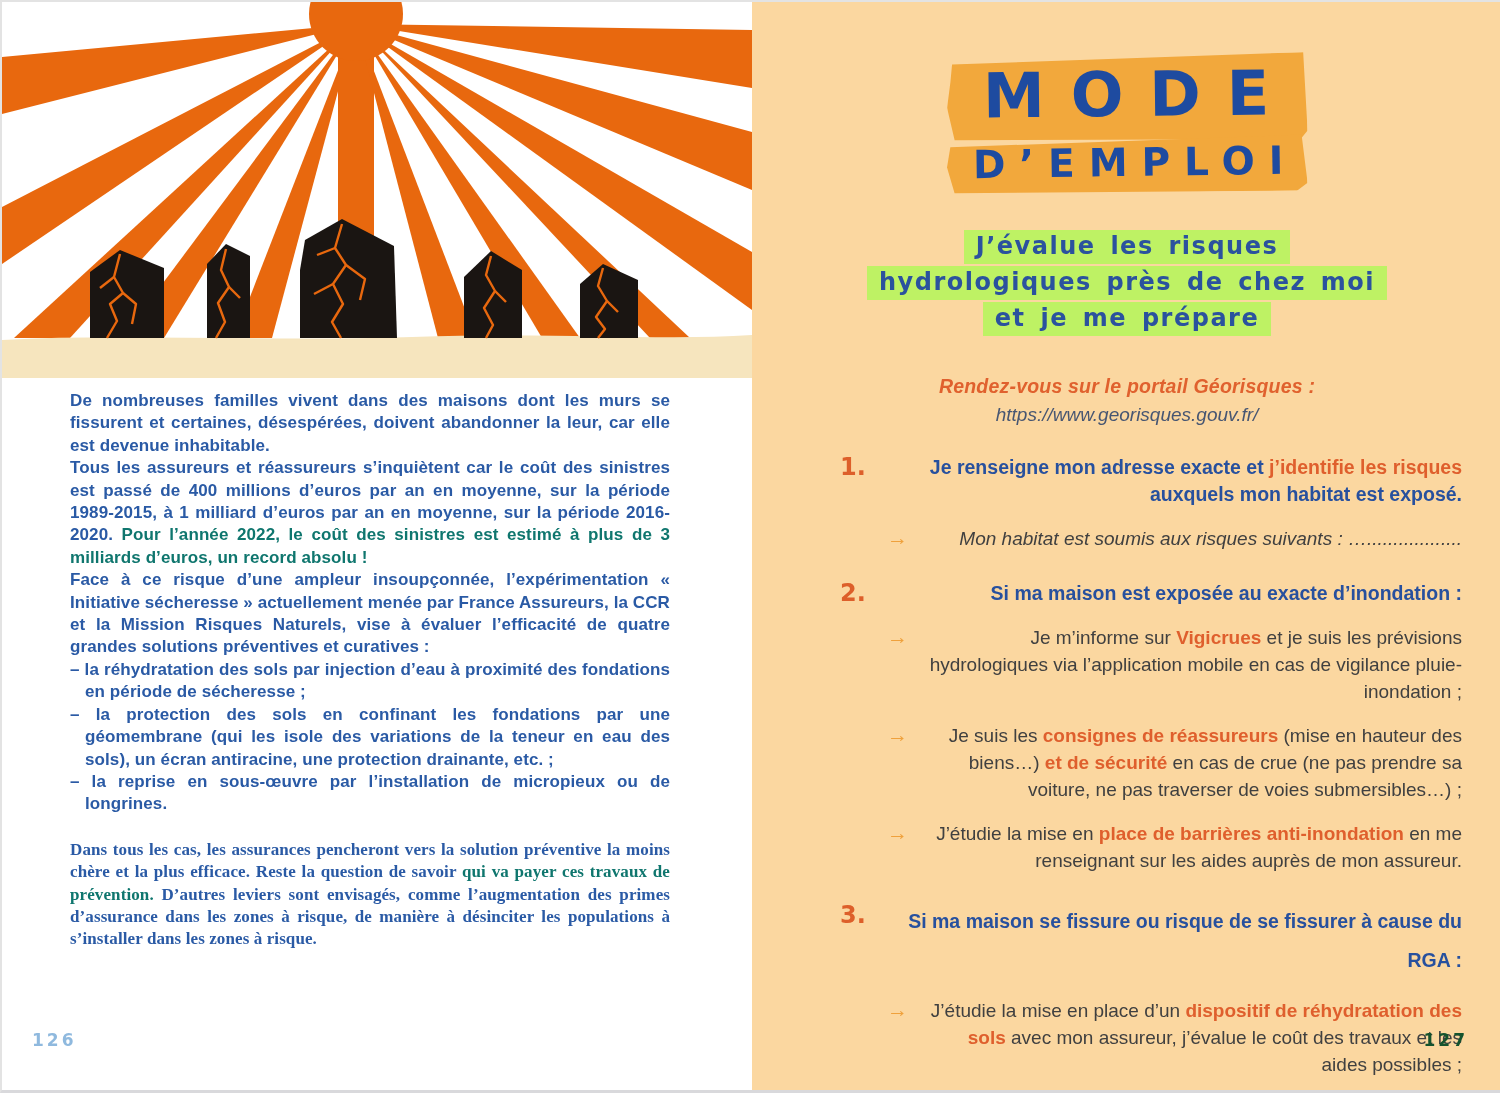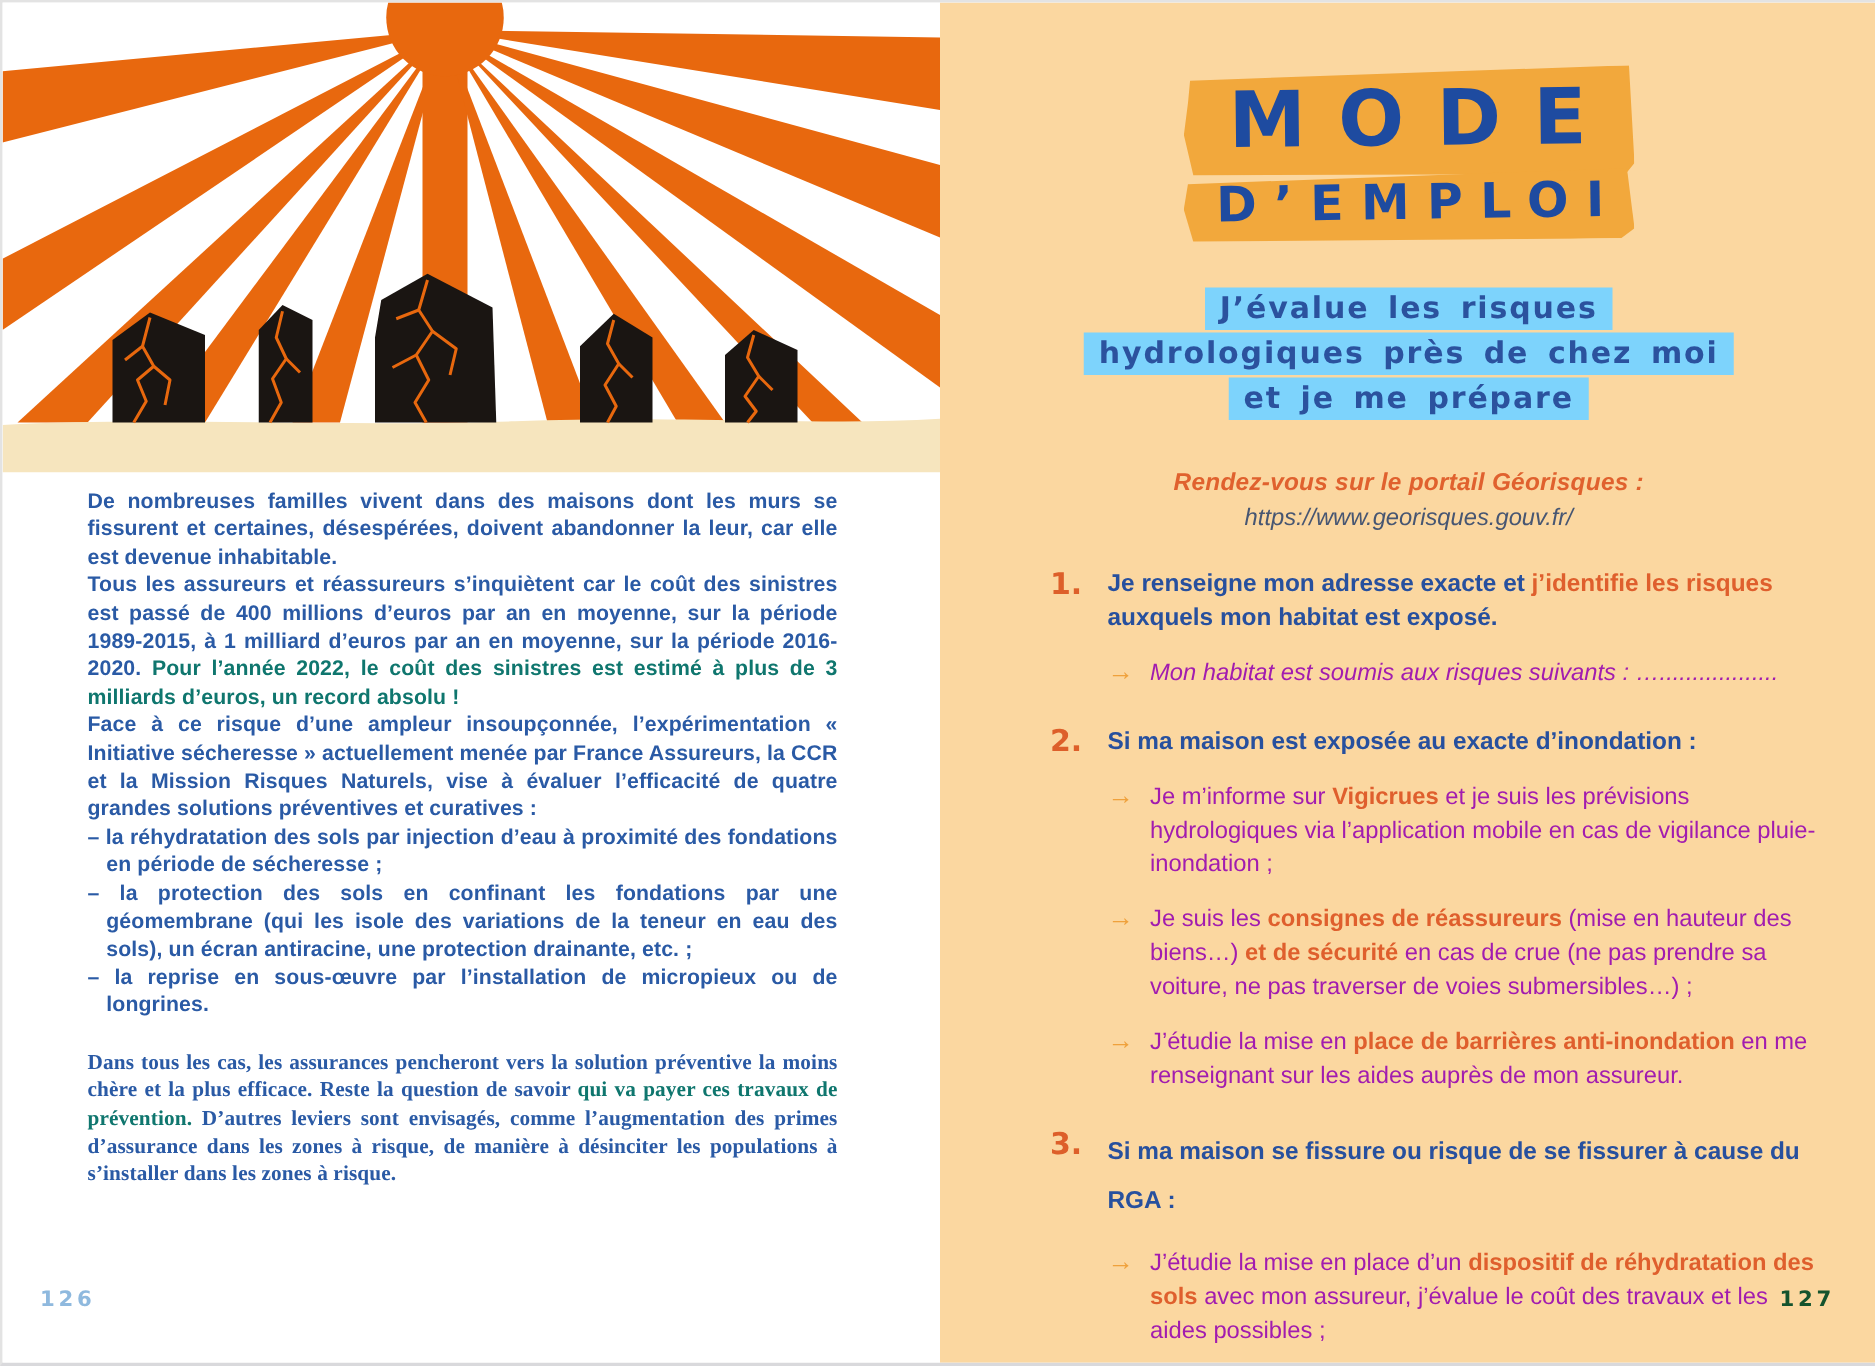--- a/index.html
+++ b/index.html
@@ -17,21 +17,21 @@
     font-size:17px;line-height:22.4px;font-weight:700;color:#2a5aa5;
     text-align:justify;letter-spacing:0.1px;
   }
   .left-text p{margin:0;}
   .left-text p.gap{margin-top:23px;font-family:Liberation Serif, serif;}
   .left-text p.dash{padding-left:15px;text-indent:-15px;}
   .run.c-blue{color:#2a5aa5;}
   .run.c-orange{color:#0f766e;}
   .run.c-title{color:#27509e;}
   .run.c-red{color:#df5f2d;}
-  .run.c-body{color:#a21caf;}
+  .run.c-body{color:#404040;}
   .run.b{font-weight:700;}
   .run.i{}
   .pagenum-left{
     position:absolute;left:30px;top:1028px;color:#8fb9de;
     font-weight:700;font-size:17px;letter-spacing:3px;font-family:"DejaVu Sans",sans-serif;text-align:center;
   }
   
   .page-right{
     position:absolute;left:750px;top:0;width:750px;height:1093px;
     background:#fbd7a0;box-sizing:border-box;
@@ -46,35 +46,35 @@
     transform:rotate(-0.6deg);
     clip-path:polygon(1.5% 10%,99% 0%,100% 90%,98% 100%,2% 97%,0% 60%,1% 30%);
   }
   .brush2{
     font-size:39px;letter-spacing:14px;padding:3px 10px 8px 26px;
     margin-top:-4px;transform:rotate(-0.8deg);
     clip-path:polygon(1% 14%,98.5% 0%,100% 86%,97% 100%,2% 96%,0% 50%);
   }
   .subtitle{margin-top:36px;text-align:center;line-height:30px;}
   .sub-line{
-    display:inline-block;background:#7dd3fc;color:#2b529e;
+    display:inline-block;background:#bef264;color:#2b529e;
     font-family:"DejaVu Sans",sans-serif;font-weight:700;
     font-size:24px;letter-spacing:1.5px;word-spacing:5px;
     padding:1px 12px 3px;margin:1px 0;
   }
   .portal{margin-top:38px;text-align:center;}
   .portal-label{color:#e0612e;font-weight:700;font-style:italic;font-size:19.5px;letter-spacing:0.2px;}
   .portal-url{color:#475672;font-style:italic;font-size:19px;margin-top:6px;}
   .steps{margin:26px 0 0;padding:0 40px 0 88px;list-style:none;}
   .step{display:flex;gap:16px;margin-top:28px;}
   .step-num{
     flex:0 0 30px;color:#dd5f2a;font-weight:700;font-size:24px;line-height:26px;
     font-family:"DejaVu Sans",sans-serif;
   }
-  .step-body{flex:1;}
+  .step-body{flex:1;text-align:right;}
   .step-title{
     color:#27509e;font-weight:700;font-size:19.5px;line-height:27px;max-width:600px;margin:0;
   }
   .step-title.tall{line-height:39px;}
   .bullets{margin:0;padding:0;list-style:none;}
   .bullet{display:flex;gap:12px;margin-top:17px;}
   .bullet-arrow{flex:0 0 22px;color:#efa13c;font-weight:700;font-size:21px;line-height:26px;}
   .bullet-text{flex:1;color:#4a5878;font-size:19px;line-height:27px;max-width:552px;margin:0;}
   .bullet-text.it{font-style:italic;}
   .pagenum-right{

